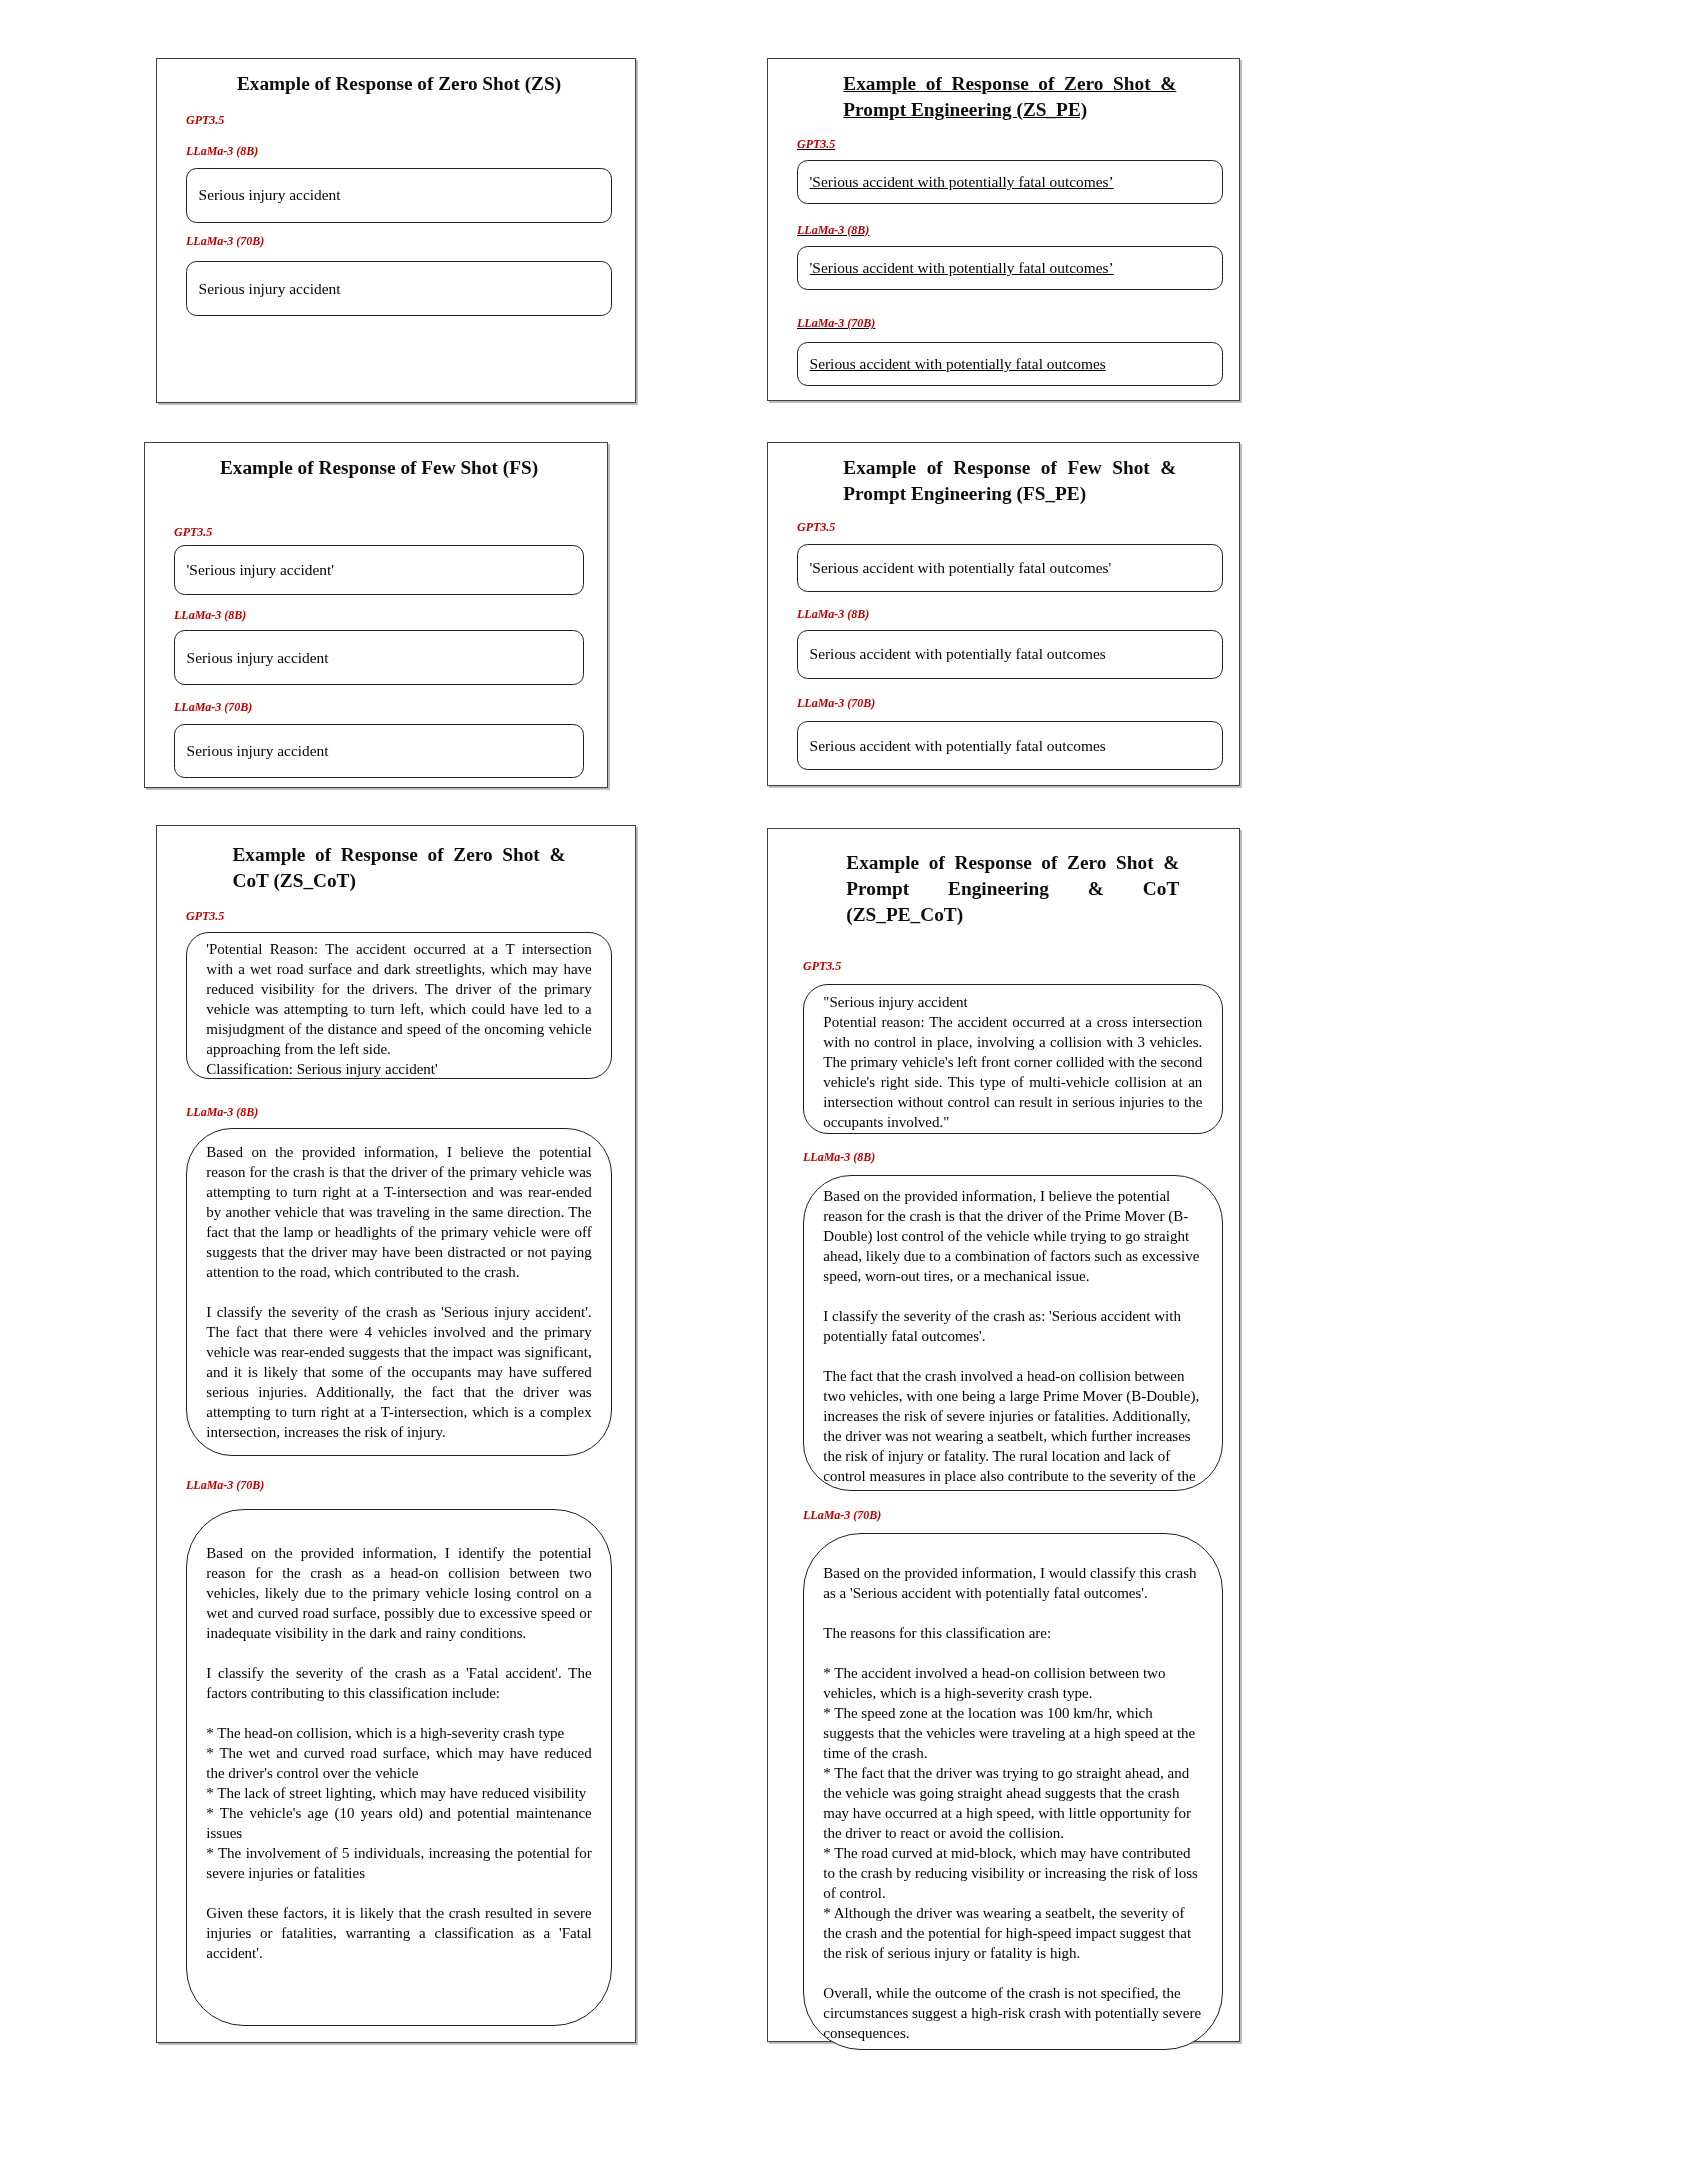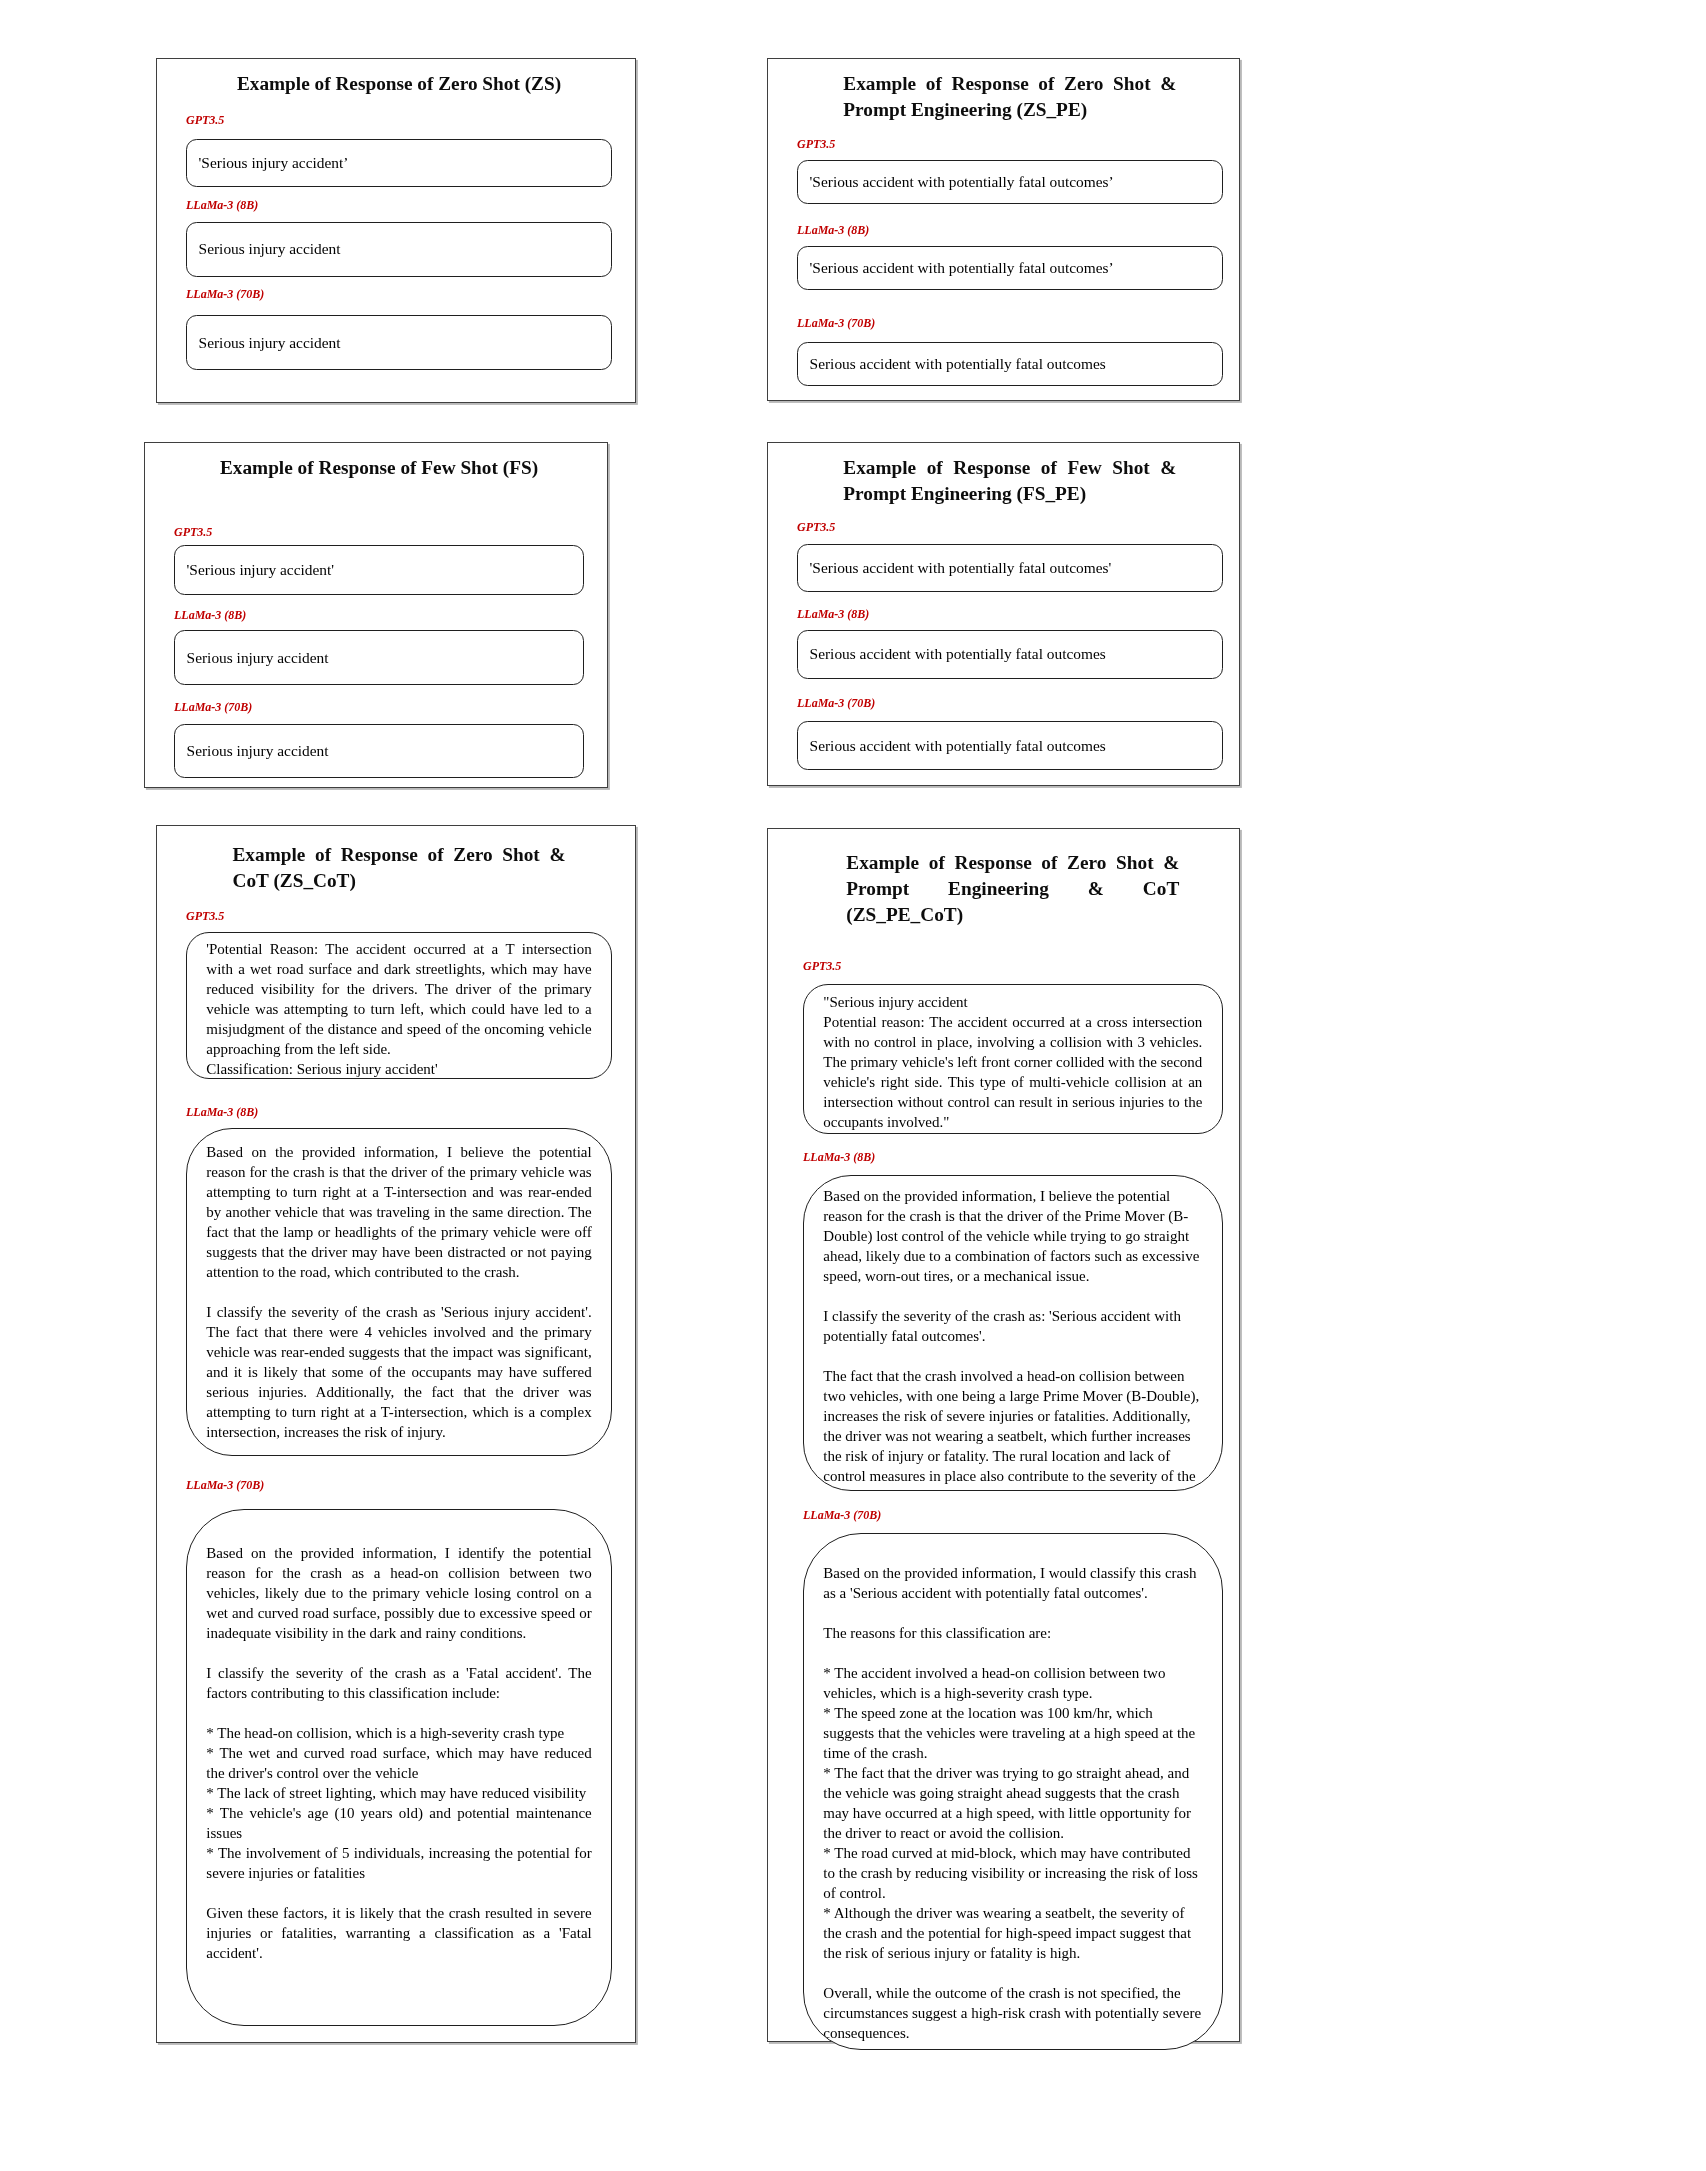--- a/index.html
+++ b/index.html
@@ -25,28 +25,27 @@
   .justify{text-align:justify;}
 </style>
 </head>
 <body>
 
 <div class="page">
 
   <section class="panel pad-l" style="left:156px;top:58px;width:480px;height:345px;">
     <h2 class="panel-title t-center">Example of Response of Zero Shot (ZS)</h2>
     <div class="model-label" style="margin:11.6px 0 6.8px;">GPT3.5</div>
-    <div class="rbox small" style="height:48px;">'Serious injury accident’</div>
     <div class="model-label" style="margin:5.8px 0 4.8px;">LLaMa-3 (8B)</div>
     <div class="rbox small" style="height:55px;">Serious injury accident</div>
     <div class="model-label" style="margin:5.8px 0 8.7px;">LLaMa-3 (70B)</div>
     <div class="rbox small" style="height:55px;">Serious injury accident</div>
   </section>
 
-  <section class="panel pad-r" style="left:767px;top:58px;width:473px;height:343px;">
+  <section class="panel pad-r" style="left:767px;top:58px;width:473px;height:343px;text-decoration:underline;">
     <h2 class="panel-title t-just">Example of Response of Zero Shot &amp; Prompt Engineering (ZS_PE)</h2>
     <div class="model-label" style="margin:9.7px 0 3.9px;">GPT3.5</div>
     <div class="rbox small" style="height:44px;">'Serious accident with potentially fatal outcomes’</div>
     <div class="model-label" style="margin:13.5px 0 4.8px;">LLaMa-3 (8B)</div>
     <div class="rbox small" style="height:44px;">'Serious accident with potentially fatal outcomes’</div>
     <div class="model-label" style="margin:21px 0 6.8px;">LLaMa-3 (70B)</div>
     <div class="rbox small" style="height:44px;">Serious accident with potentially fatal outcomes</div>
   </section>
 
   <section class="panel pad-l" style="left:144px;top:442px;width:464px;height:346px;">

